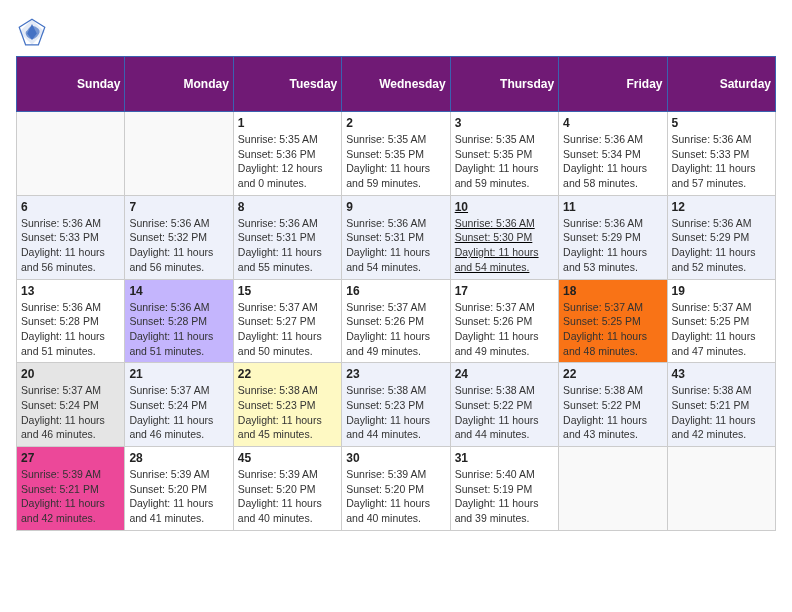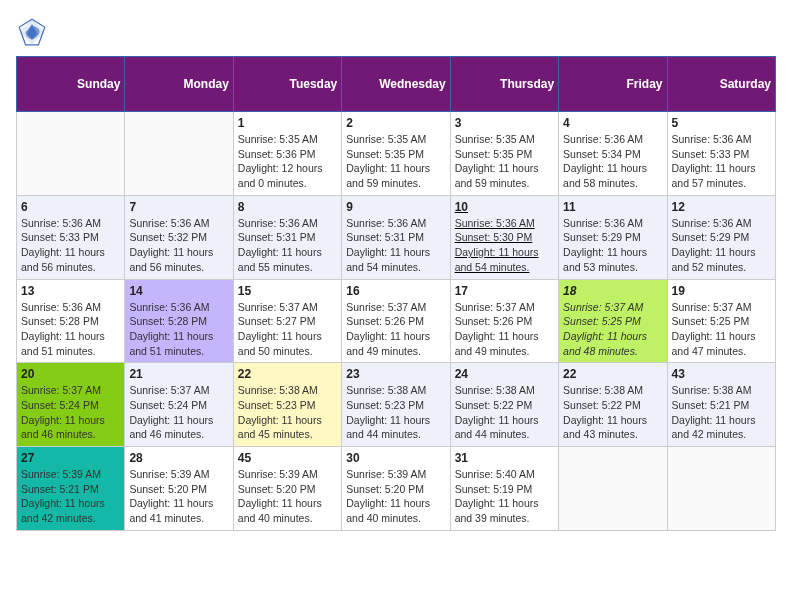--- a/index.html
+++ b/index.html
@@ -250,37 +250,37 @@
 Daylight: 11 hours
 and 49 minutes.</div>
         </td>
         <td style="background: rgb(255, 255, 255);">
           <span class="day-number">17</span>
           <div class="day-info" style="white-space: pre-line;">Sunrise: 5:37 AM
 Sunset: 5:26 PM
 Daylight: 11 hours
 and 49 minutes.</div>
         </td>
-        <td style="background: #bef264; font-style: italic;">
+        <td style="background: #f97316;">
           <span class="day-number">18</span>
           <div class="day-info" style="white-space: pre-line;">Sunrise: 5:37 AM
 Sunset: 5:25 PM
 Daylight: 11 hours
 and 48 minutes.</div>
         </td>
         <td style="background: rgb(255, 255, 255);">
           <span class="day-number">19</span>
           <div class="day-info" style="white-space: pre-line;">Sunrise: 5:37 AM
 Sunset: 5:25 PM
 Daylight: 11 hours
 and 47 minutes.</div>
         </td>
       </tr>
       <tr>
-        <td style="background: #84cc16;">
+        <td style="background: #e5e5e5;">
           <span class="day-number">20</span>
           <div class="day-info" style="white-space: pre-line;">Sunrise: 5:37 AM
 Sunset: 5:24 PM
 Daylight: 11 hours
 and 46 minutes.</div>
         </td>
         <td style="background: rgb(238, 241, 250);">
           <span class="day-number">21</span>
           <div class="day-info" style="white-space: pre-line;">Sunrise: 5:37 AM
 Sunset: 5:24 PM
@@ -317,21 +317,21 @@
         </td>
         <td style="background: rgb(238, 241, 250);">
           <span class="day-number">43</span>
           <div class="day-info" style="white-space: pre-line;">Sunrise: 5:38 AM
 Sunset: 5:21 PM
 Daylight: 11 hours
 and 42 minutes.</div>
         </td>
       </tr>
       <tr>
-        <td style="background: #14b8a6;">
+        <td style="background: #ec4899;">
           <span class="day-number">27</span>
           <div class="day-info" style="white-space: pre-line;">Sunrise: 5:39 AM
 Sunset: 5:21 PM
 Daylight: 11 hours
 and 42 minutes.</div>
         </td>
         <td style="background: rgb(255, 255, 255);">
           <span class="day-number">28</span>
           <div class="day-info" style="white-space: pre-line;">Sunrise: 5:39 AM
 Sunset: 5:20 PM

